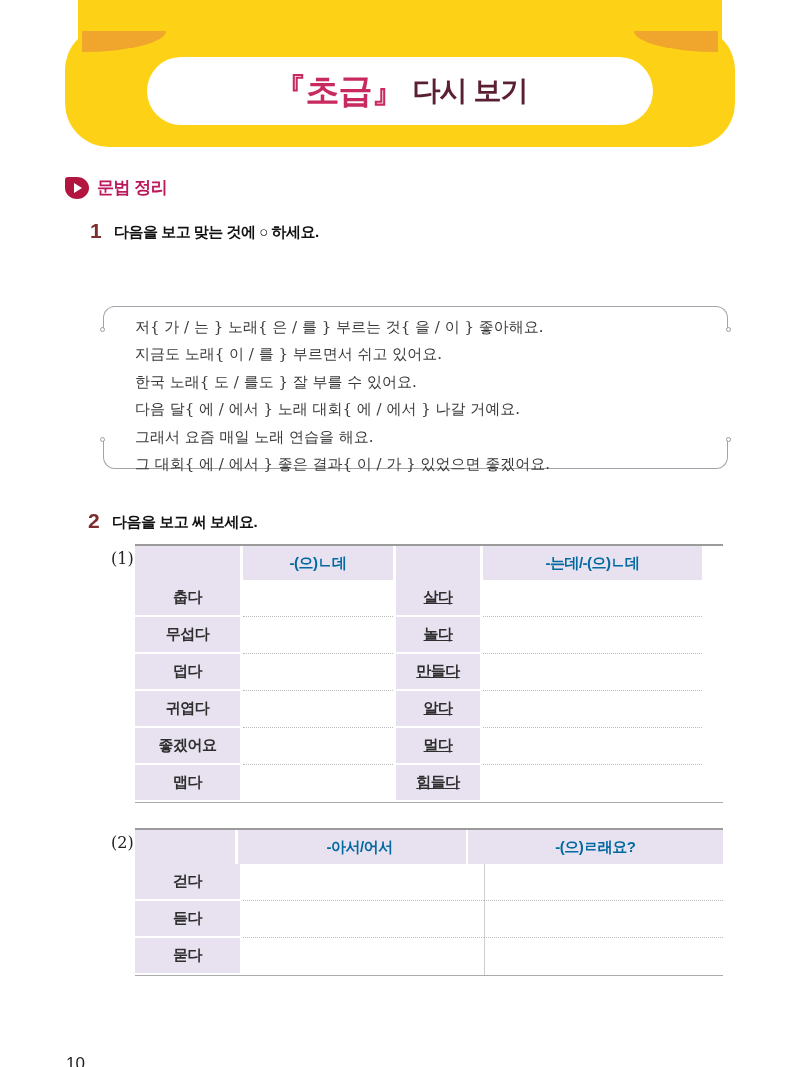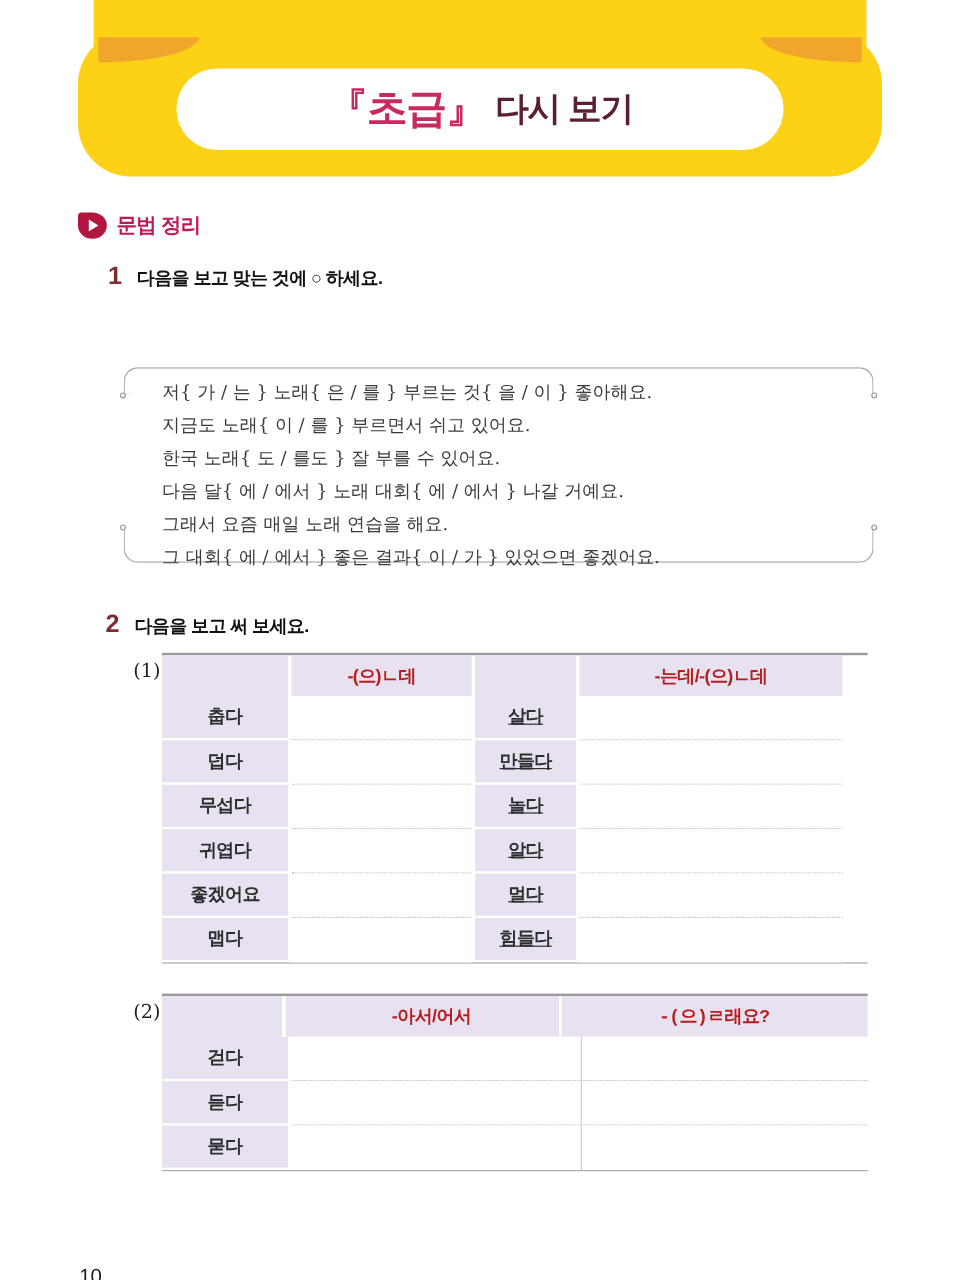--- a/index.html
+++ b/index.html
@@ -82,31 +82,31 @@
   #table1 { top:544px; }
   #table2 { top:828px; }
 
   .trow { display:flex; height:37px; }
   .trow.head { height:34px; }
   .cell {
     display:flex; align-items:center; justify-content:center;
     font-size:15px; color:#333; letter-spacing:-0.5px;
   }
   .cell.lav  { background:#e8e2f0; }
-  .cell.head-c { font-weight:bold; color:#b91c1c; }
+  .cell.head-c { font-weight:bold; color:#0369a1; }
   .gap3 { margin-right:3px; }
   .gap2 { margin-right:2px; }
   .labelcell { margin-bottom:2px; font-weight:bold; color:#2e2e2e; }
   .head .cell { margin-bottom:0; }
   .blank { background:#fff; border-bottom:1px dotted #bdbdbd; }
   .trow.last .blank { border-bottom:none; }
   
   .t1c1 { width:105px; } .t1c2 { width:150px; } .t1c3 { width:84px;text-decoration:underline; } .t1c4 { width:219px; }
   
-  .t2c1 { width:105px; } .t2c2h { width:239px;padding-left:16px; } .t2c3h { width:269px;font-family:Liberation Mono, monospace; }
+  .t2c1 { width:105px; } .t2c2h { width:239px;padding-left:16px; } .t2c3h { width:269px; }
   .t2c2 { width:241px; } .t2c3 { width:239px; border-left:1px solid #cfcfcf; }
 
   
   .page-number { position:absolute; left:66px; top:1054px; font-size:17px; color:#1d1d1d; }
 </style>
 </head>
 <body>
 
 <div class="page">
 
@@ -159,29 +159,29 @@
       <div class="cell lav t1c3 gap3"></div>
       <div class="cell lav head-c t1c4">-는데/-(으)ㄴ데</div>
     </div>
     <div class="trow">
       <div class="cell lav labelcell t1c1 gap3">춥다</div>
       <div class="cell blank t1c2 gap3"></div>
       <div class="cell lav labelcell t1c3 gap3">살다</div>
       <div class="cell blank t1c4"></div>
     </div>
     <div class="trow">
+      <div class="cell lav labelcell t1c1 gap3">무섭다</div>
+      <div class="cell blank t1c2 gap3"></div>
+      <div class="cell lav labelcell t1c3 gap3">놀다</div>
+      <div class="cell blank t1c4"></div>
+    </div>
+    <div class="trow">
       <div class="cell lav labelcell t1c1 gap3">덥다</div>
       <div class="cell blank t1c2 gap3"></div>
       <div class="cell lav labelcell t1c3 gap3">만들다</div>
-      <div class="cell blank t1c4"></div>
-    </div>
-    <div class="trow">
-      <div class="cell lav labelcell t1c1 gap3">무섭다</div>
-      <div class="cell blank t1c2 gap3"></div>
-      <div class="cell lav labelcell t1c3 gap3">놀다</div>
       <div class="cell blank t1c4"></div>
     </div>
     <div class="trow">
       <div class="cell lav labelcell t1c1 gap3">귀엽다</div>
       <div class="cell blank t1c2 gap3"></div>
       <div class="cell lav labelcell t1c3 gap3">알다</div>
       <div class="cell blank t1c4"></div>
     </div>
     <div class="trow">
       <div class="cell lav labelcell t1c1 gap3">좋겠어요</div>

